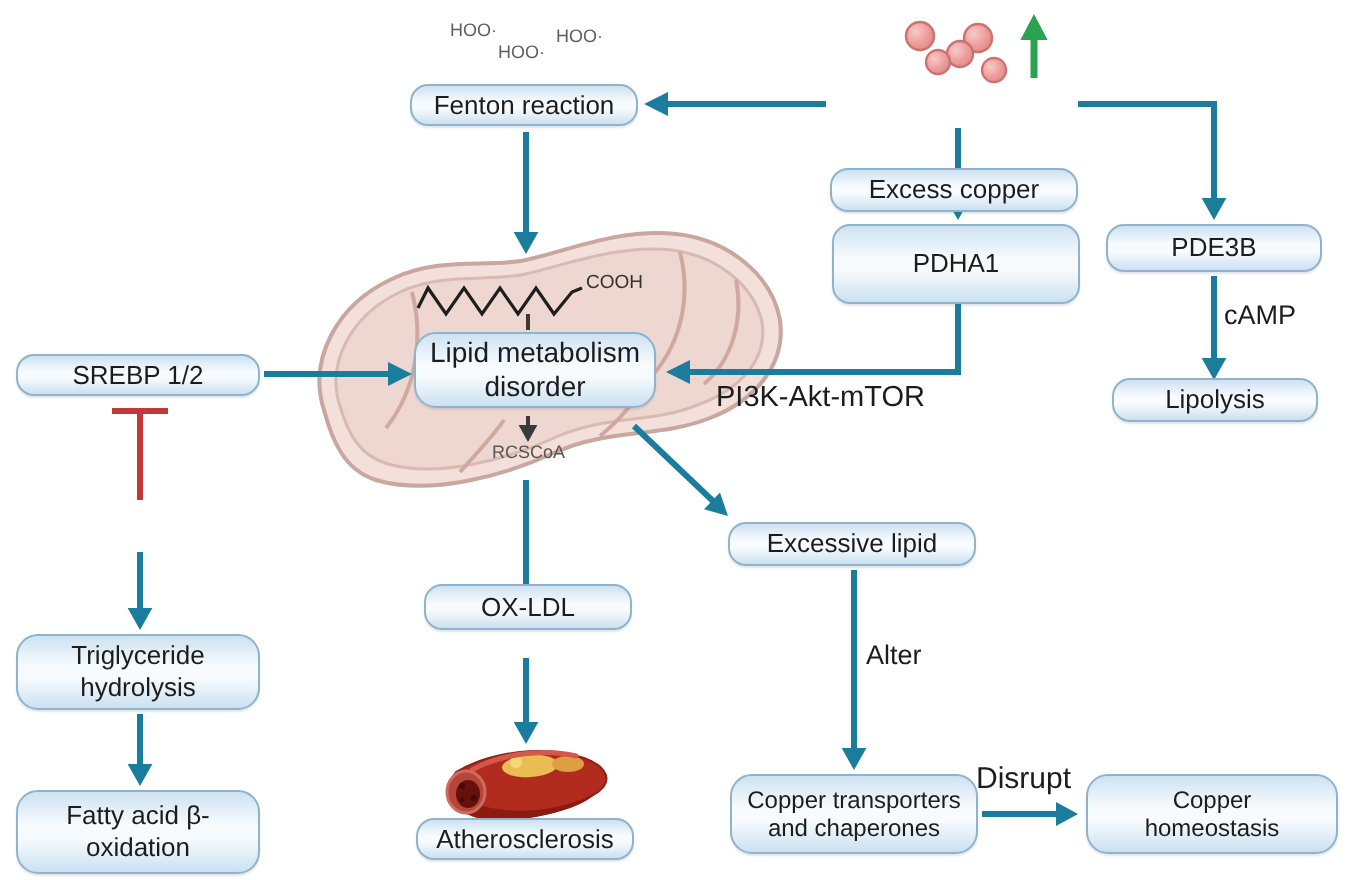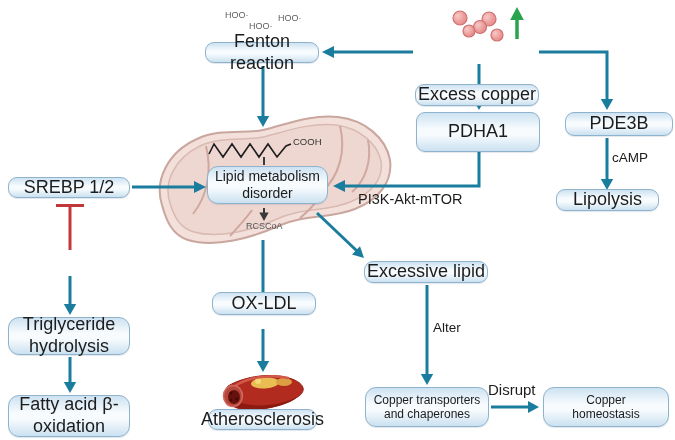--- a/index.html
+++ b/index.html
@@ -7,21 +7,21 @@
     position:relative;width:675px;height:440px;background:#ffffff;overflow:hidden;
     font-family:"Liberation Sans", sans-serif;
   }
   .node{
     position:absolute;box-sizing:border-box;
     display:flex;align-items:center;justify-content:center;text-align:center;
     border:1.5px solid var(--box-border,#8fb3cd);
     border-radius:9px;
     background:linear-gradient(180deg,var(--box-fill-top,#cde2f1) 0%,var(--box-fill-mid,#f7fbfe) 42%,var(--box-fill-mid,#f7fbfe) 58%,var(--box-fill-bottom,#cbe1f0) 100%);
     color:var(--text-dark,#1c1c1c);
-    font-size:18px;line-height:1.2;
+    font-size:13px;line-height:1.2;
     box-shadow:0 1px 1px rgba(60,90,120,.15);
   }
   .lbl{position:absolute;white-space:nowrap;color:#1c1c1c;}
   svg{position:absolute;left:0;top:0;}
   .ln-teal{stroke:var(--arrow-teal,#1b7d9e);stroke-width:3;fill:none;}
   .hd-teal{fill:var(--arrow-teal,#1b7d9e);stroke:none;}
   .ln-red{stroke:var(--inhibit-red,#c2383a);stroke-width:3;fill:none;}
   .ln-green{stroke:var(--increase-green,#2aa34e);stroke-width:3.5;fill:none;}
   .hd-green{fill:var(--increase-green,#2aa34e);stroke:none;}
   .ln-dark{stroke:#3a3a3a;stroke-width:2;fill:none;}
@@ -149,21 +149,21 @@
       <ellipse cx="234" cy="397" rx="6" ry="7" fill="#67110c"></ellipse>
       <circle cx="231" cy="393" r="1.5" fill="#450a07"></circle>
       <circle cx="237" cy="399" r="1.6" fill="#450a07"></circle>
       <circle cx="231" cy="400" r="1.2" fill="#450a07"></circle>
     </g>
   </svg>
 
   <div class="node" style="left:205px;top:42px;width:114px;height:21px;">Fenton reaction</div>
   <div class="node" style="left:415px;top:41px;width:124px;height:22px;margin-top:43px;">Excess copper</div>
   <div class="node" style="left:416px;top:112px;width:124px;height:40px;">PDHA1</div>
-  <div class="node" style="left:553px;top:112px;width:108px;height:24px;margin-left:12px;">PDE3B</div>
+  <div class="node" style="left:553px;top:112px;width:108px;height:24px;">PDE3B</div>
   <div class="node" style="left:556px;top:189px;width:103px;height:22px;">Lipolysis</div>
   <div class="node" style="left:8px;top:177px;width:122px;height:21px;">SREBP 1/2</div>
   <div class="node" style="left:8px;top:317px;width:122px;height:38px;border-radius:11px;">Triglyceride hydrolysis</div>
   <div class="node" style="left:8px;top:395px;width:122px;height:42px;border-radius:11px;padding:0 10px;">Fatty acid β-oxidation</div>
   <div class="node" style="left:207px;top:166px;width:121px;height:38px;font-size:14px;border-radius:11px;">Lipid metabolism disorder</div>
   <div class="node" style="left:212px;top:292px;width:104px;height:23px;">OX-LDL</div>
   <div class="node" style="left:208px;top:409px;width:109px;height:21px;">Atherosclerosis</div>
   <div class="node" style="left:364px;top:261px;width:124px;height:22px;">Excessive lipid</div>
   <div class="node" style="left:365px;top:387px;width:124px;height:40px;font-size:12px;border-radius:11px;">Copper transporters and chaperones</div>
   <div class="node" style="left:543px;top:387px;width:126px;height:40px;font-size:12px;border-radius:11px;padding:0 16px;">Copper homeostasis</div>

